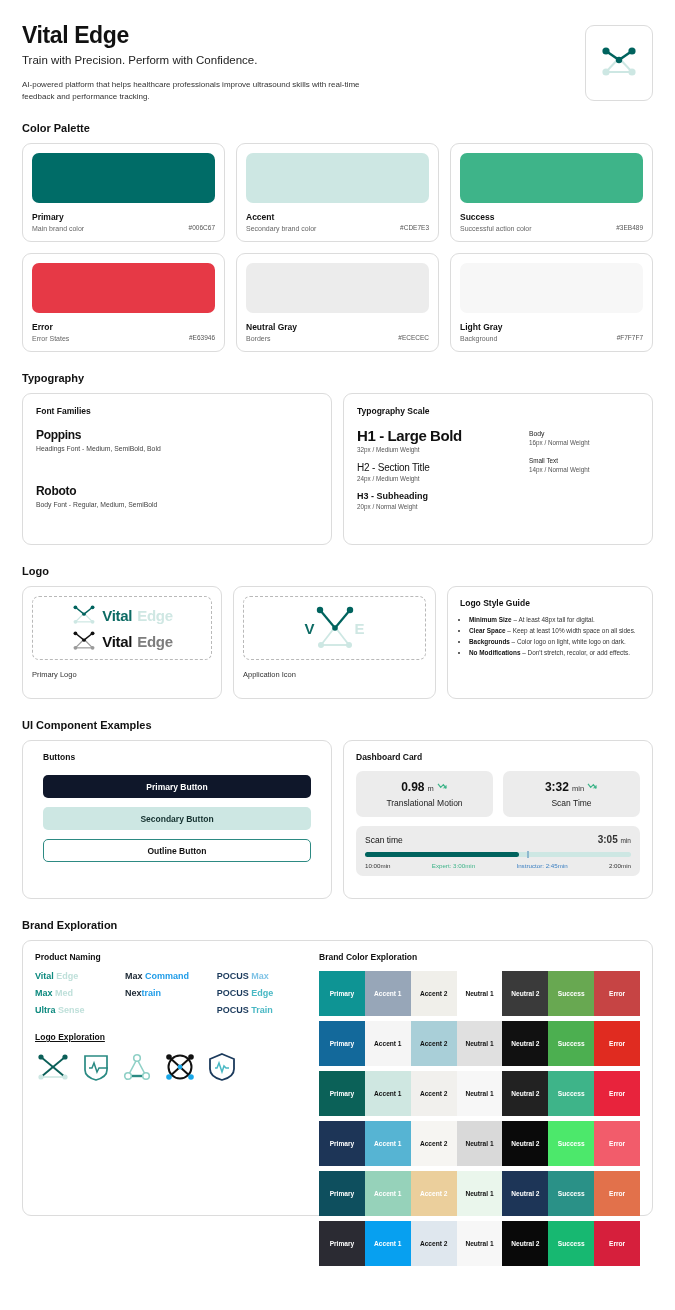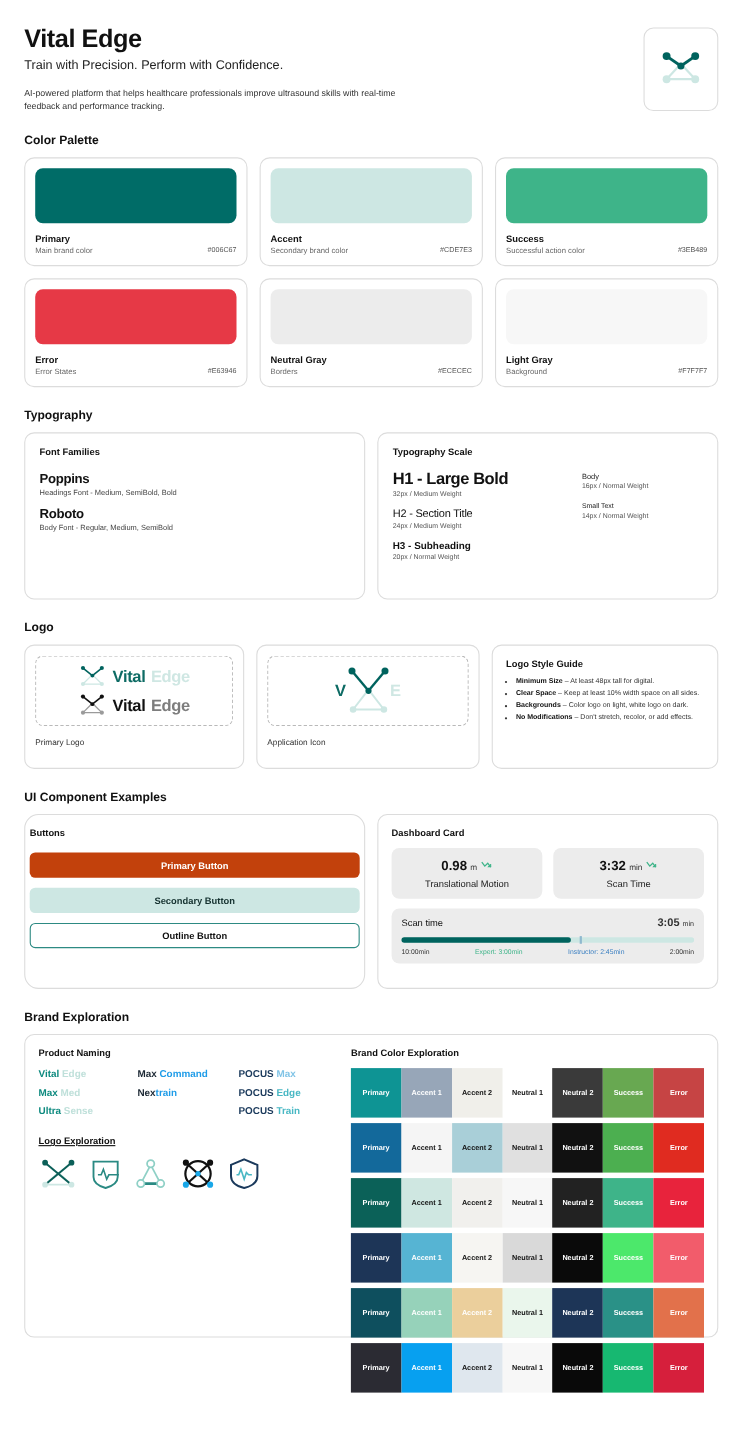--- a/index.html
+++ b/index.html
@@ -38,21 +38,21 @@
   .sw-use { font-size: 7px; color: #666; margin-top: 3px; }
   .sw-hex { font-size: 6.5px; color: #555; padding-bottom: 1px; }
   .palette-row2 { margin-top: 11px; }
 
   
   .typo-card { padding: 12px 13px; }
   .card-label { font-size: 8.5px; font-weight: bold; color: #111; }
   .font-name { font-size: 12px; font-weight: bold; letter-spacing: -0.3px; color: #111; }
   .font-note { font-size: 6.8px; color: #444; margin-top: 3px; }
   .f1 { margin-top: 12px; }
-  .f2 { margin-top: 8px; }
+  .f2 { margin-top: 32px; }
   .scale-cols { display: flex; gap: 14px; margin-top: 11px; }
   .scale-left { width: 158px; }
   .scale-right { padding-top: 3px; }
   .h1s { font-size: 15px; font-weight: bold; letter-spacing: -0.4px; color: #111; }
   .h2s { font-size: 10px; font-weight: normal; letter-spacing: -0.2px; color: #111; margin-top: 9px; }
   .h3s { font-size: 9px; font-weight: bold; color: #111; margin-top: 9px; }
   .spec { font-size: 6.3px; color: #555; margin-top: 2px; }
   .bodylbl { font-size: 6.8px; color: #222; }
   .bodyspec { font-size: 6.3px; color: #555; margin-top: 2px; }
   .smblock { margin-top: 11px; }
@@ -66,26 +66,26 @@
   }
   .logo-caption { font-size: 7.5px; color: #333; margin-top: 10px; }
   .wordmark { display: flex; align-items: center; gap: 5px; }
   .wm-text { font-size: 15px; font-weight: bold; letter-spacing: -0.3px; }
   .guide-card { padding: 11px 12px; }
   .guide-list { margin: 7px 0 0 9px; }
   .guide-list li { font-size: 6.4px; line-height: 1.55; color: #333; margin-bottom: 1px; }
   .guide-list li b { color: #111; }
 
   
-  .btn-card { padding: 11px 4px; border-radius: 13px; }
+  .btn-card { padding: 11px 20px; }
   .btn {
     height: 23px; border-radius: 5px; display: flex; align-items: center;
     justify-content: center; font-size: 8.5px; font-weight: bold; margin-top: 9px;
   }
-  .btn-primary { background: #c2410c; color: #fff; }
+  .btn-primary { background: #0f172a; color: #fff; }
   .btn-secondary { background: #CDE7E3; color: #14312f; }
   .btn-outline { background: #fff; border: 1px solid #2d8a83; color: #111; }
   .dash-card { padding: 11px 12px; }
   .metrics { display: flex; gap: 10px; margin-top: 9px; }
   .metric { flex: 1; background: #ececec; border-radius: 7px; padding: 9px 6px; text-align: center; }
   .metric-top { display: flex; align-items: baseline; justify-content: center; gap: 3px; text-align: center; }
   .metric-val { font-size: 12px; font-weight: bold; color: #111; }
   .metric-unit { font-size: 7.5px; color: #333; }
   .metric-label { font-size: 8.5px; color: #222; margin-top: 4px; }
   .scan-panel { background: #ececec; border-radius: 7px; padding: 8px 9px 7px 9px; margin-top: 9px; }

